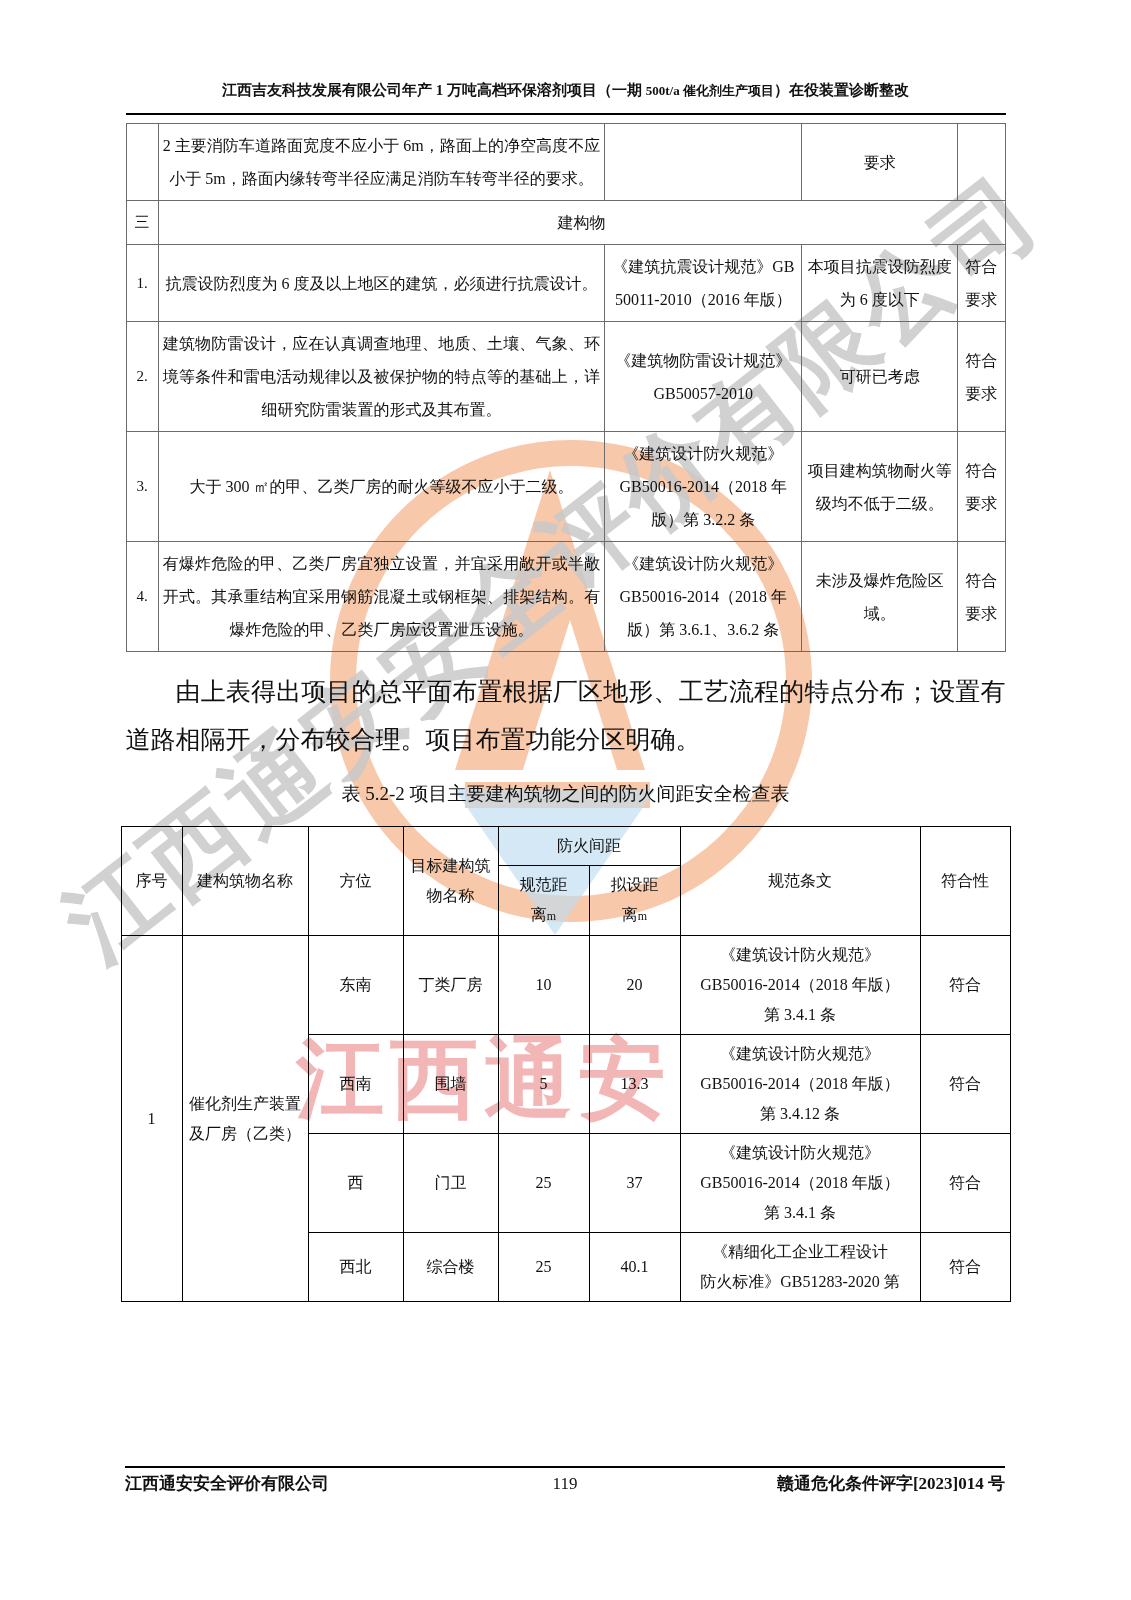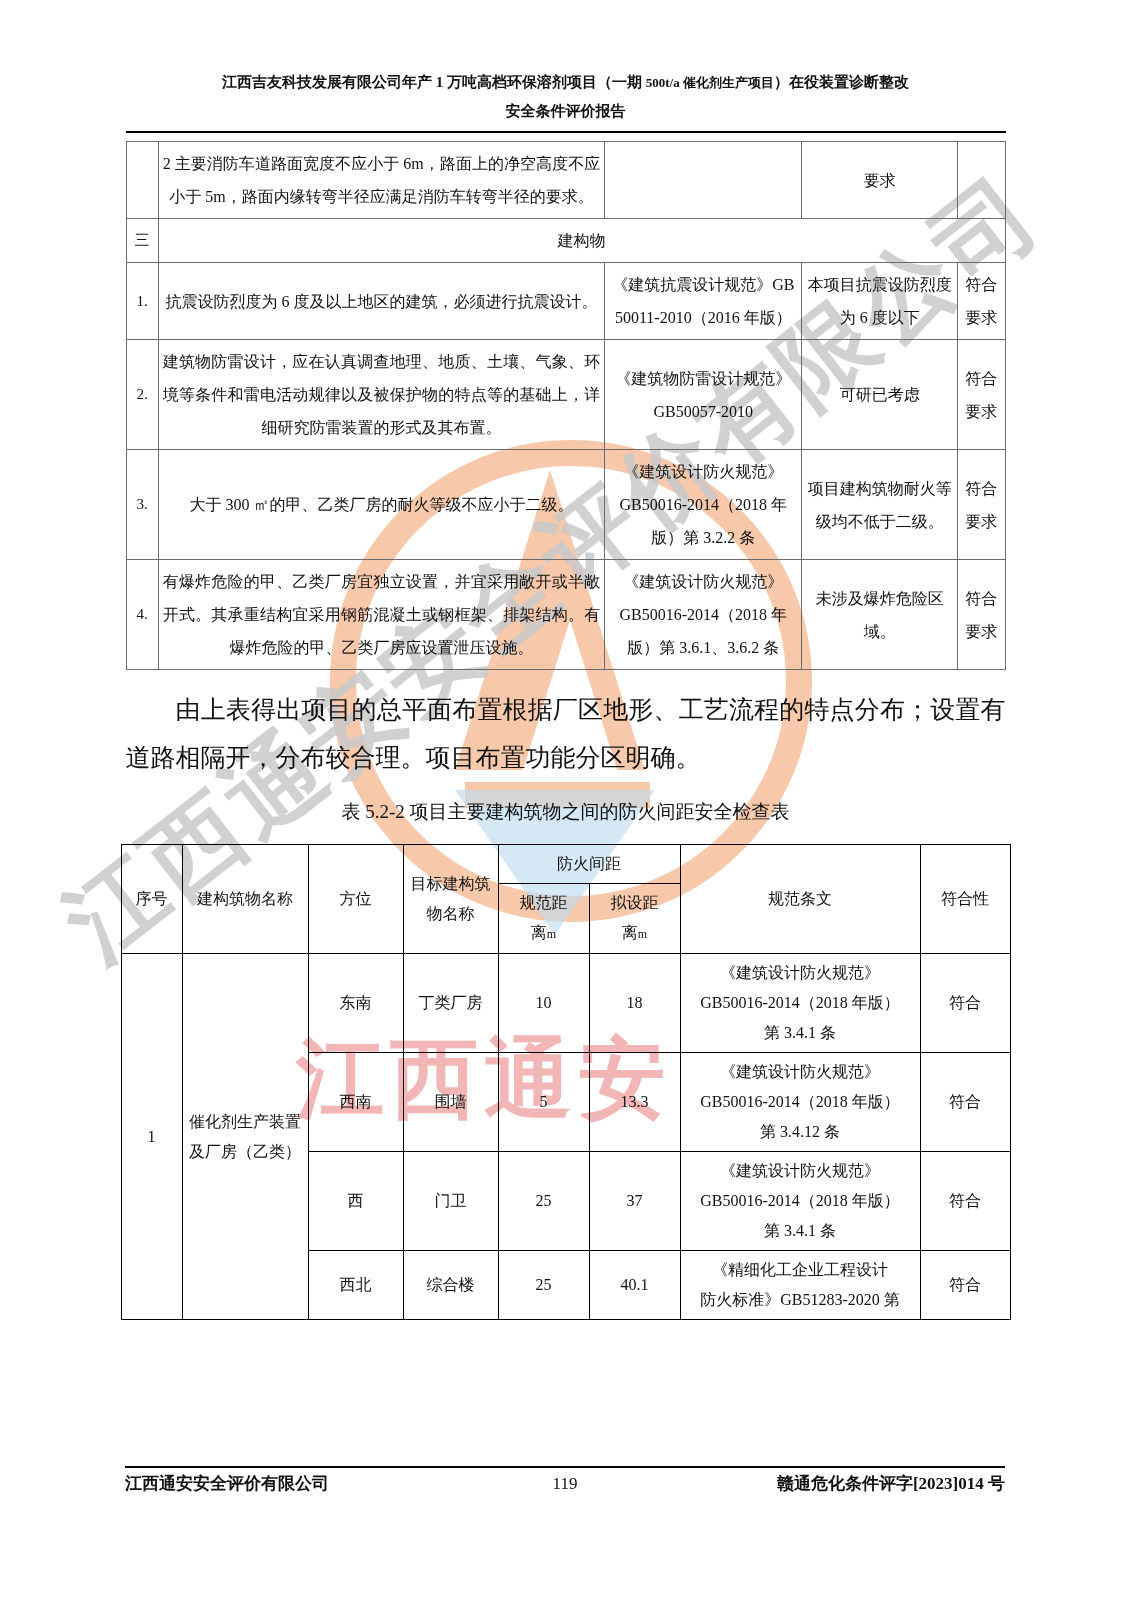--- a/index.html
+++ b/index.html
@@ -76,21 +76,21 @@
     font-size:88px;font-weight:bold;
     color:#f3b6b6;
     white-space:nowrap;
     letter-spacing:6px;
   }
 
   .content{position:relative;z-index:2;}
 
   
   .run-head{
-    margin:0 auto;
+    margin:8px auto;
     width:880px;
     text-align:center;
     font-size:15px;
     line-height:28px;
     padding-top:68px;
     font-weight:bold;
   }
   .run-head .small{font-size:13px;}
   .head-rule{
     width:880px;margin:6px auto 0 auto;
@@ -181,21 +181,20 @@
     <div class="wm-a-bar"></div>
     <div class="wm-v"></div>
     <div class="wm-diag">江西通安安全评价有限公司</div>
     <div class="wm-red">江西通安</div>
   </div>
 
   <div class="content">
 
     <div class="run-head">
       <span>江西吉友科技发展有限公司年产 1 万吨高档环保溶剂项目（一期 </span><span class="small">500t/a 催化剂生产项目</span><span>）在役装置诊断整改</span>
-      <div>安全条件评价报告</div>
     </div>
     <div class="head-rule"></div>
 
     <table class="tbl1">
       <colgroup>
         <col class="c-no">
           <col class="c-req">
           <col class="c-std">
           <col class="c-cur">
           <col class="c-ok">
@@ -278,21 +277,21 @@
             <span>离</span><span class="unit">m</span>
           </td>
         </tr>
 
         <tr>
           <td rowspan="4">1</td>
           <td rowspan="4">催化剂生产装置及厂房（乙类）</td>
           <td>东南</td>
           <td>丁类厂房</td>
           <td>10</td>
-          <td>18</td>
+          <td>20</td>
           <td>
             <span>《建筑设计防火规范》</span><br>
             <span>GB50016-2014（2018 年版）</span><br>
             <span>第 3.4.1 条</span>
           </td>
           <td>符合</td>
         </tr>
         <tr>
           <td>西南</td>
           <td>围墙</td>

